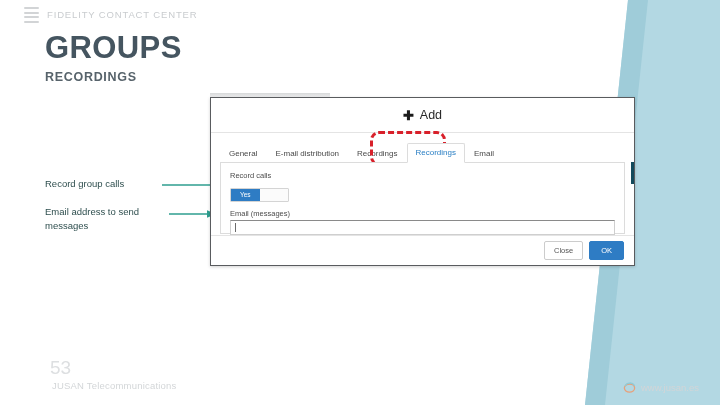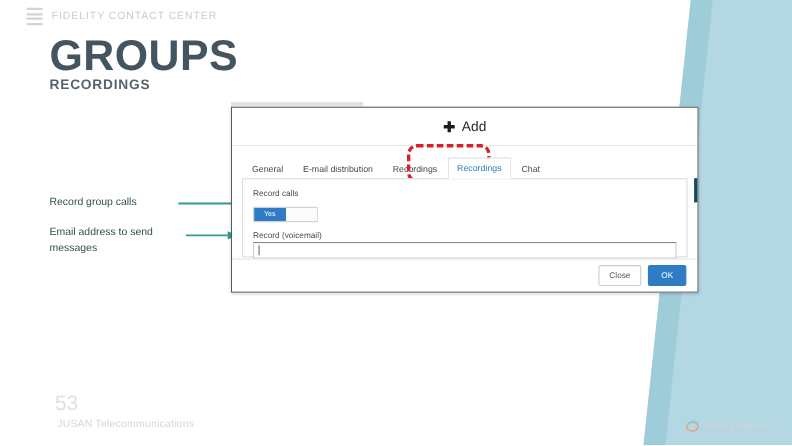--- a/index.html
+++ b/index.html
@@ -31,21 +31,21 @@
   }
   .burger { display: flex; flex-direction: column; gap: 2.5px; width: 15px; }
   .burger i { display: block; height: 2px; background: #d2d4d6; border-radius: 1px; }
   .hdr-title {
     font-size: 9.5px; letter-spacing: 0.85px;
     color: #c9cccf; font-weight: 400; white-space: nowrap;
   }
 
   .title-main {
     position: absolute; left: 33px; top: 32px;
-    font-size: 39px; font-weight: 700; letter-spacing: 0.4px;
+    font-size: 31px; font-weight: 700; letter-spacing: 0.4px;
     color: #455560; line-height: 1;
   }
   .title-sub {
     position: absolute; left: 33px; top: 70px;
     font-size: 12.5px; font-weight: 700; letter-spacing: 0.7px;
     color: #57636b;
   }
 
   
   .callout { position: absolute; display: flex; align-items: flex-end; }
@@ -230,33 +230,33 @@
       </span>
     </div>
 
     <div class="dlg-body">
 
       <div class="tabs">
         <div class="tab">General</div>
         <div class="tab">E-mail distribution</div>
         <div class="tab">Recordings</div>
         <div class="tab active">Recordings</div>
-        <div class="tab">Chat</div>
+        <div class="tab">Email</div>
       </div>
 
       <div class="tab-pane">
 
         <div class="field-label">Record calls</div>
 
         <div class="toggle">
           <span class="seg on">Yes</span>
           <span class="seg off"></span>
         </div>
 
-        <div class="field-label2">Record (voicemail)</div>
+        <div class="field-label2">Email (messages)</div>
 
         <div class="txtinput">
           <span class="caret"></span>
         </div>
 
       </div>
     </div>
 
     <div class="dlg-foot">
       <button class="btn btn-close">Close</button>

